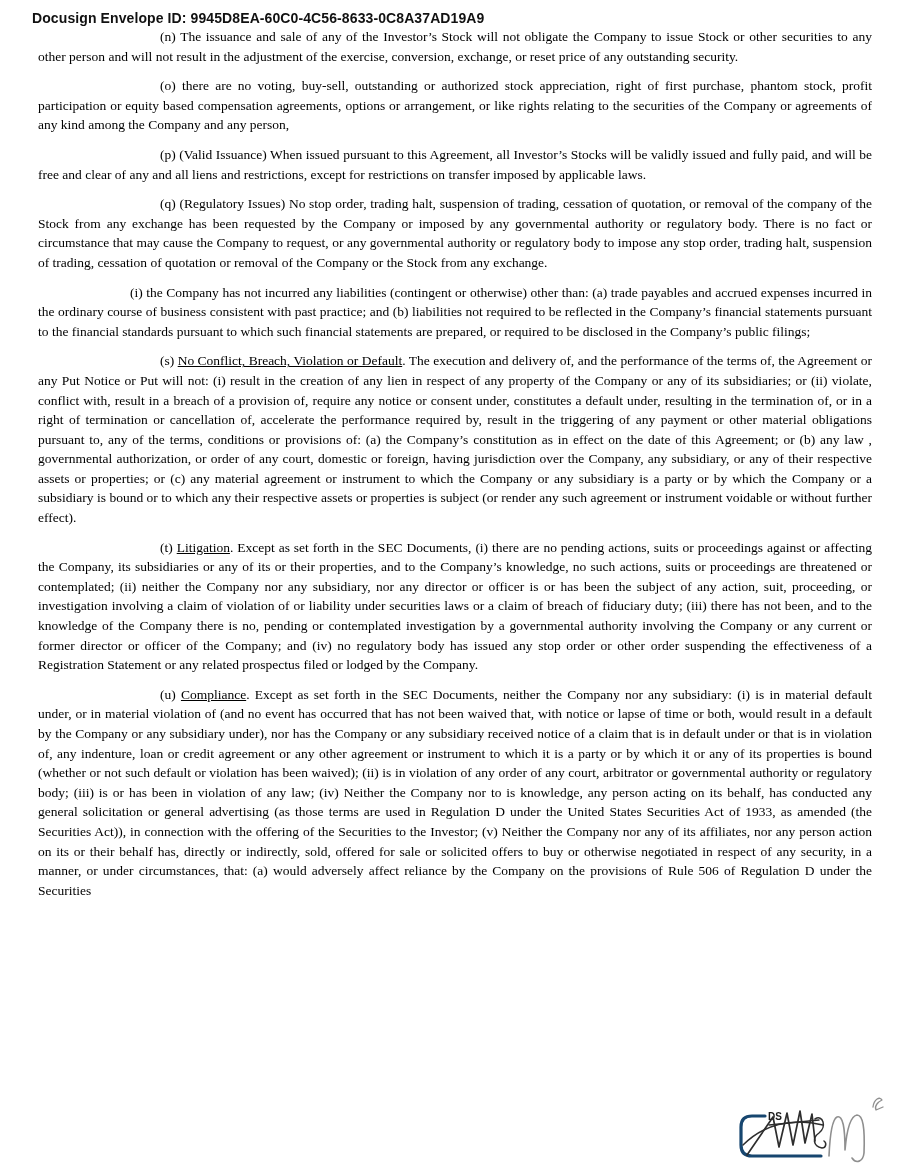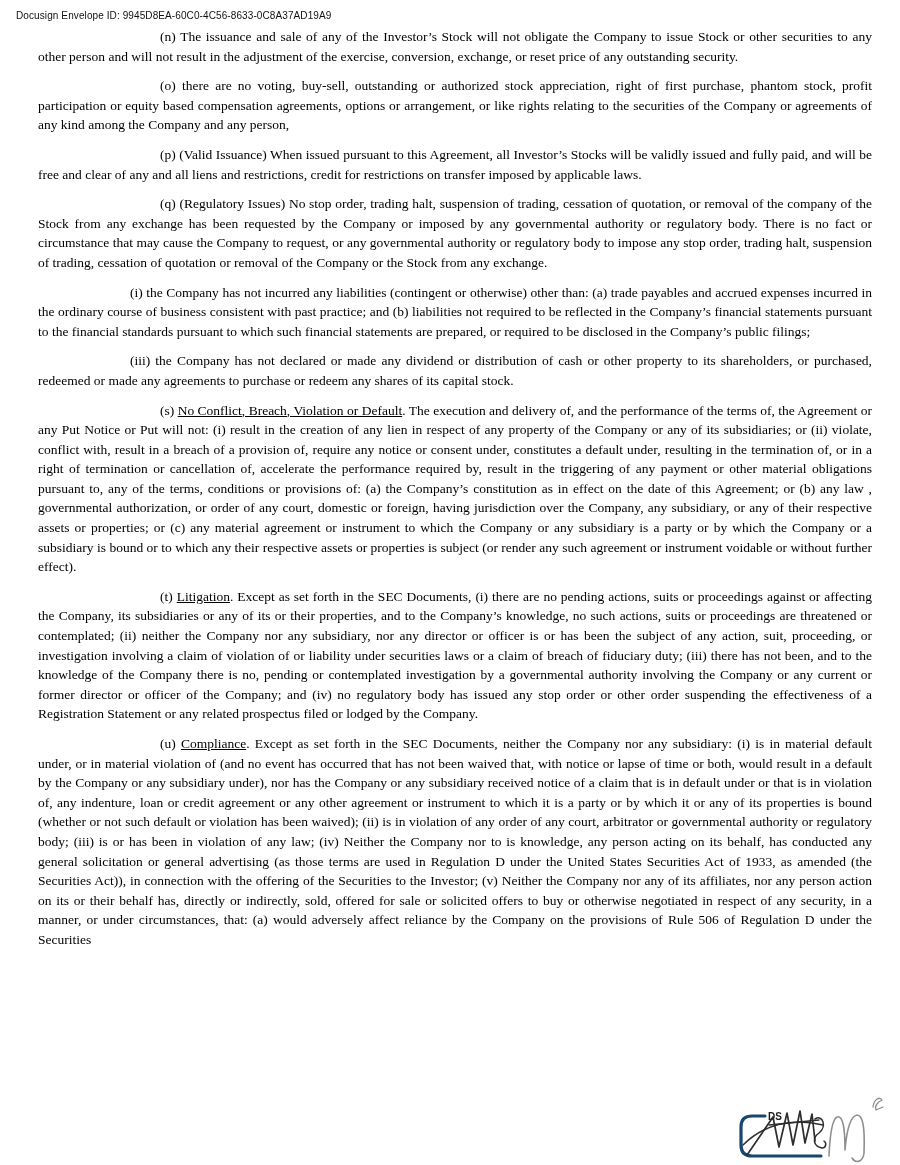--- a/index.html
+++ b/index.html
@@ -1,23 +1,24 @@
 <!DOCTYPE html>
 <html><head>
 <meta charset="utf-8">
 <style>
   html, body { margin:0; padding:0; }
   body {
     width:900px; height:1165px; background:#ffffff; position:relative;
     overflow:hidden; font-family:"Liberation Serif", serif; color:#000;
   }
   .envelope-header {
-    position:absolute; top:10px; left:16px;
-    font-family:"Liberation Sans", sans-serif; font-size:10px; color:#111;
+    position:absolute; top:10px; left:32px;
+    font-family:"Liberation Sans", sans-serif; font-size:14px; color:#111;
     letter-spacing:0.1px;
+    font-weight:bold;
   }
   .content {
     position:absolute; top:27px; left:38px; width:834px;
     font-size:13.5px; line-height:19.6px; text-align:justify;
   }
   .content p { margin:10px 0 0 0; text-indent:122px; }
   .content p.first { margin-top:0; }
   .content p.sub { text-indent:92px; }
   .u { text-decoration:underline; }
   .stamp { position:absolute; left:733px; top:1083px; width:165px; height:85px; }
@@ -26,24 +27,23 @@
 </head>
 <body>
 
 <div>
 
   <div class="envelope-header">Docusign Envelope ID: 9945D8EA-60C0-4C56-8633-0C8A37AD19A9</div>
 
   <div class="content">
     <p class="first"><span>(n) The issuance and sale of any of the Investor’s Stock will not obligate the Company to issue Stock or other securities to any other person and will not result in the adjustment of the exercise, conversion, exchange, or reset price of any outstanding security.</span></p>
     <p><span>(o) there are no voting, buy-sell, outstanding or authorized stock appreciation, right of first purchase, phantom stock, profit participation or equity based compensation agreements, options or arrangement, or like rights relating to the securities of the Company or agreements of any kind among the Company and any person,</span></p>
-    <p><span>(p) (Valid Issuance) When issued pursuant to this Agreement, all Investor’s Stocks will be validly issued and fully paid, and will be free and clear of any and all liens and restrictions, credit for restrictions on transfer imposed by applicable laws.</span></p>
+    <p><span>(p) (Valid Issuance) When issued pursuant to this Agreement, all Investor’s Stocks will be validly issued and fully paid, and will be free and clear of any and all liens and restrictions, except for restrictions on transfer imposed by applicable laws.</span></p>
     <p><span>(q) (Regulatory Issues) No stop order, trading halt, suspension of trading, cessation of quotation, or removal of the company of the Stock from any exchange has been requested by the Company or imposed by any governmental authority or regulatory body. There is no fact or circumstance that may cause the Company to request, or any governmental authority or regulatory body to impose any stop order, trading halt, suspension of trading, cessation of quotation or removal of the Company or the Stock from any exchange.</span></p>
     <p class="sub"><span>(i) the Company has not incurred any liabilities (contingent or otherwise) other than: (a) trade payables and accrued expenses incurred in the ordinary course of business consistent with past practice; and (b) liabilities not required to be reflected in the Company’s financial statements pursuant to the financial standards pursuant to which such financial statements are prepared, or required to be disclosed in the Company’s public filings;</span></p>
-    <p class="sub"><span>(iii) the Company has not declared or made any dividend or distribution of cash or other property to its shareholders, or purchased, redeemed or made any agreements to purchase or redeem any shares of its capital stock.</span></p>
     <p><span>(s) </span><span class="u">No Conflict, Breach, Violation or Default</span><span>. The execution and delivery of, and the performance of the terms of, the Agreement or any Put Notice or Put will not: (i) result in the creation of any lien in respect of any property of the Company or any of its subsidiaries; or (ii) violate, conflict with, result in a breach of a provision of, require any notice or consent under, constitutes a default under, resulting in the termination of, or in a right of termination or cancellation of, accelerate the performance required by, result in the triggering of any payment or other material obligations pursuant to, any of the terms, conditions or provisions of: (a) the Company’s constitution as in effect on the date of this Agreement; or (b) any law , governmental authorization, or order of any court, domestic or foreign, having jurisdiction over the Company, any subsidiary, or any of their respective assets or properties; or (c) any material agreement or instrument to which the Company or any subsidiary is a party or by which the Company or a subsidiary is bound or to which any their respective assets or properties is subject (or render any such agreement or instrument voidable or without further effect).</span></p>
     <p><span>(t) </span><span class="u">Litigation</span><span>. Except as set forth in the SEC Documents, (i) there are no pending actions, suits or proceedings against or affecting the Company, its subsidiaries or any of its or their properties, and to the Company’s knowledge, no such actions, suits or proceedings are threatened or contemplated; (ii) neither the Company nor any subsidiary, nor any director or officer is or has been the subject of any action, suit, proceeding, or investigation involving a claim of violation of or liability under securities laws or a claim of breach of fiduciary duty; (iii) there has not been, and to the knowledge of the Company there is no, pending or contemplated investigation by a governmental authority involving the Company or any current or former director or officer of the Company; and (iv) no regulatory body has issued any stop order or other order suspending the effectiveness of a Registration Statement or any related prospectus filed or lodged by the Company.</span></p>
     <p><span>(u) </span><span class="u">Compliance</span><span>. Except as set forth in the SEC Documents, neither the Company nor any subsidiary: (i) is in material default under, or in material violation of (and no event has occurred that has not been waived that, with notice or lapse of time or both, would result in a default by the Company or any subsidiary under), nor has the Company or any subsidiary received notice of a claim that is in default under or that is in violation of, any indenture, loan or credit agreement or any other agreement or instrument to which it is a party or by which it or any of its properties is bound (whether or not such default or violation has been waived); (ii) is in violation of any order of any court, arbitrator or governmental authority or regulatory body; (iii) is or has been in violation of any law; (iv) Neither the Company nor to is knowledge, any person acting on its behalf, has conducted any general solicitation or general advertising (as those terms are used in Regulation D under the United States Securities Act of 1933, as amended (the Securities Act)), in connection with the offering of the Securities to the Investor; (v) Neither the Company nor any of its affiliates, nor any person action on its or their behalf has, directly or indirectly, sold, offered for sale or solicited offers to buy or otherwise negotiated in respect of any security, in a manner, or under circumstances, that: (a) would adversely affect reliance by the Company on the provisions of Rule 506 of Regulation D under the Securities</span></p>
   </div>
 
   <div class="stamp">
     <svg width="165" height="85" viewBox="0 0 165 85" xmlns="http://www.w3.org/2000/svg">
       <g>
         <path d="M 32,33 H 19 Q 8,33 8,44 V 62 Q 8,73 19,73 H 88" fill="none" stroke="#17466f" stroke-width="3.2" stroke-linecap="round"></path>
       </g>

